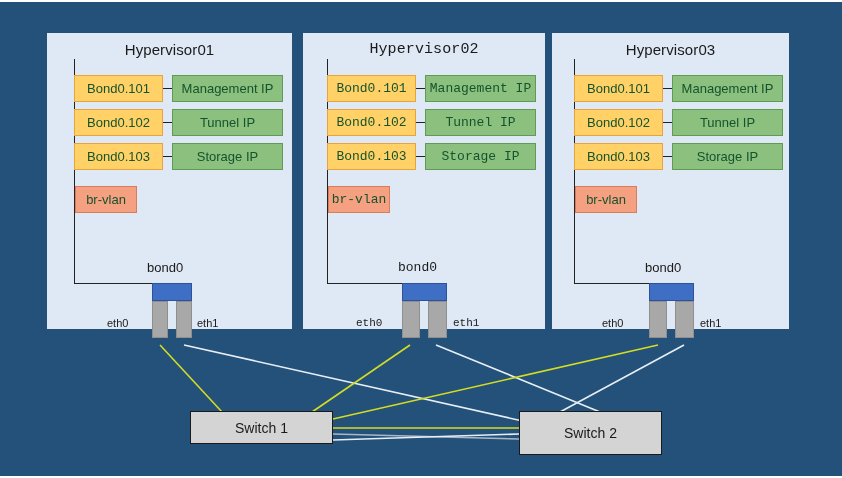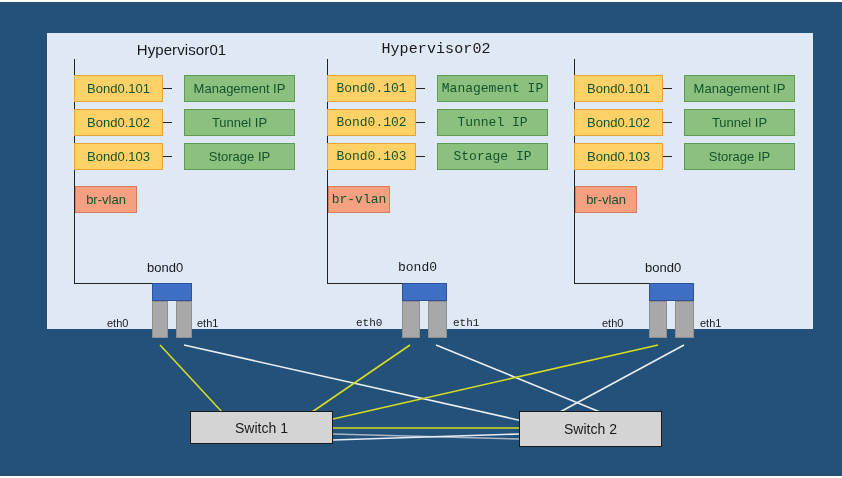--- a/index.html
+++ b/index.html
@@ -11,21 +11,21 @@
     overflow:hidden;
   }
   .bg-frame{
     position:absolute;left:0;top:2px;width:842px;height:474px;
     background:#235179;
   }
   
   .panel{
     position:absolute;
     background:#dfe8f5;
-    top:33px;height:296px;padding-left:24px;
+    top:33px;height:296px;
   }
   .panel-title{
     position:absolute;top:8px;left:0;width:100%;
     text-align:center;
     font-size:15px;color:#1a1a1a;
     letter-spacing:.1px;
   }
   .box{
     position:absolute;
     box-sizing:border-box;
@@ -33,21 +33,20 @@
     font-size:13px;color:#14532d;
     border-width:1.5px;border-style:solid;
   }
   .box-vlan{
     background:#ffd166;
     border-color:#e8a33d;
   }
   .box-ip{
     background:#8cc07e;
     border-color:#5f9b52;
-    margin-left:12px;
   }
   .box-brvlan{
     background:#f4a081;
     border-color:#d87d5c;
   }
   .line-h{
     position:absolute;
     height:0;border-top:1.4px solid #222;
   }
   .line-v{
@@ -160,20 +159,21 @@
 
     <div class="bond-label" style="left:95px;top:227px;">bond0</div>
     <div class="bond-head" style="left:99px;top:250px;width:45px;height:18px;"></div>
     <div class="bond-leg" style="left:99px;top:268px;width:18px;height:37px;"></div>
     <div class="bond-leg" style="left:125px;top:268px;width:19px;height:37px;"></div>
     <div class="eth-label" style="left:53px;top:284px;">eth0</div>
     <div class="eth-label" style="left:150px;top:284px;">eth1</div>
   </div>
 
   <div class="panel" style="left:552px;width:237px;">
+    <div class="panel-title">Hypervisor03</div>
 
     <div class="line-v" style="left:22px;top:26px;height:145px;"></div>
     <div class="line-h" style="left:22px;top:55px;width:25px;"></div>
     <div class="line-h" style="left:22px;top:89px;width:25px;"></div>
     <div class="line-h" style="left:22px;top:123px;width:25px;"></div>
     <div class="line-h" style="left:22px;top:166px;width:25px;"></div>
 
     <div class="box box-vlan" style="left:22px;top:42px;width:89px;height:27px;">Bond0.101</div>
     <div class="line-h" style="left:111px;top:55px;width:9px;"></div>
     <div class="box box-ip" style="left:120px;top:42px;width:111px;height:27px;">Management IP</div>
@@ -209,15 +209,15 @@
 
     <line x1="658" y1="345" x2="333" y2="419" stroke="#d4dd22" stroke-width="1.6"></line>
     <line x1="684" y1="345" x2="560" y2="412" stroke="#e8eef5" stroke-width="1.6"></line>
 
     <line x1="333" y1="428" x2="519" y2="428" stroke="#d4dd22" stroke-width="1.6"></line>
     <line x1="333" y1="434" x2="519" y2="439" stroke="#aab8c6" stroke-width="1.6"></line>
     <line x1="333" y1="440" x2="519" y2="434" stroke="#e8eef5" stroke-width="1.6"></line>
   </svg>
 
   <div class="switch" style="left:190px;top:411px;width:143px;height:33px;">Switch 1</div>
-  <div class="switch" style="left:519px;top:411px;width:143px;height:36px;">Switch 2</div>
+  <div class="switch" style="left:519px;top:411px;width:143px;height:44px;">Switch 2</div>
 
 </div>
 
 </body></html>

